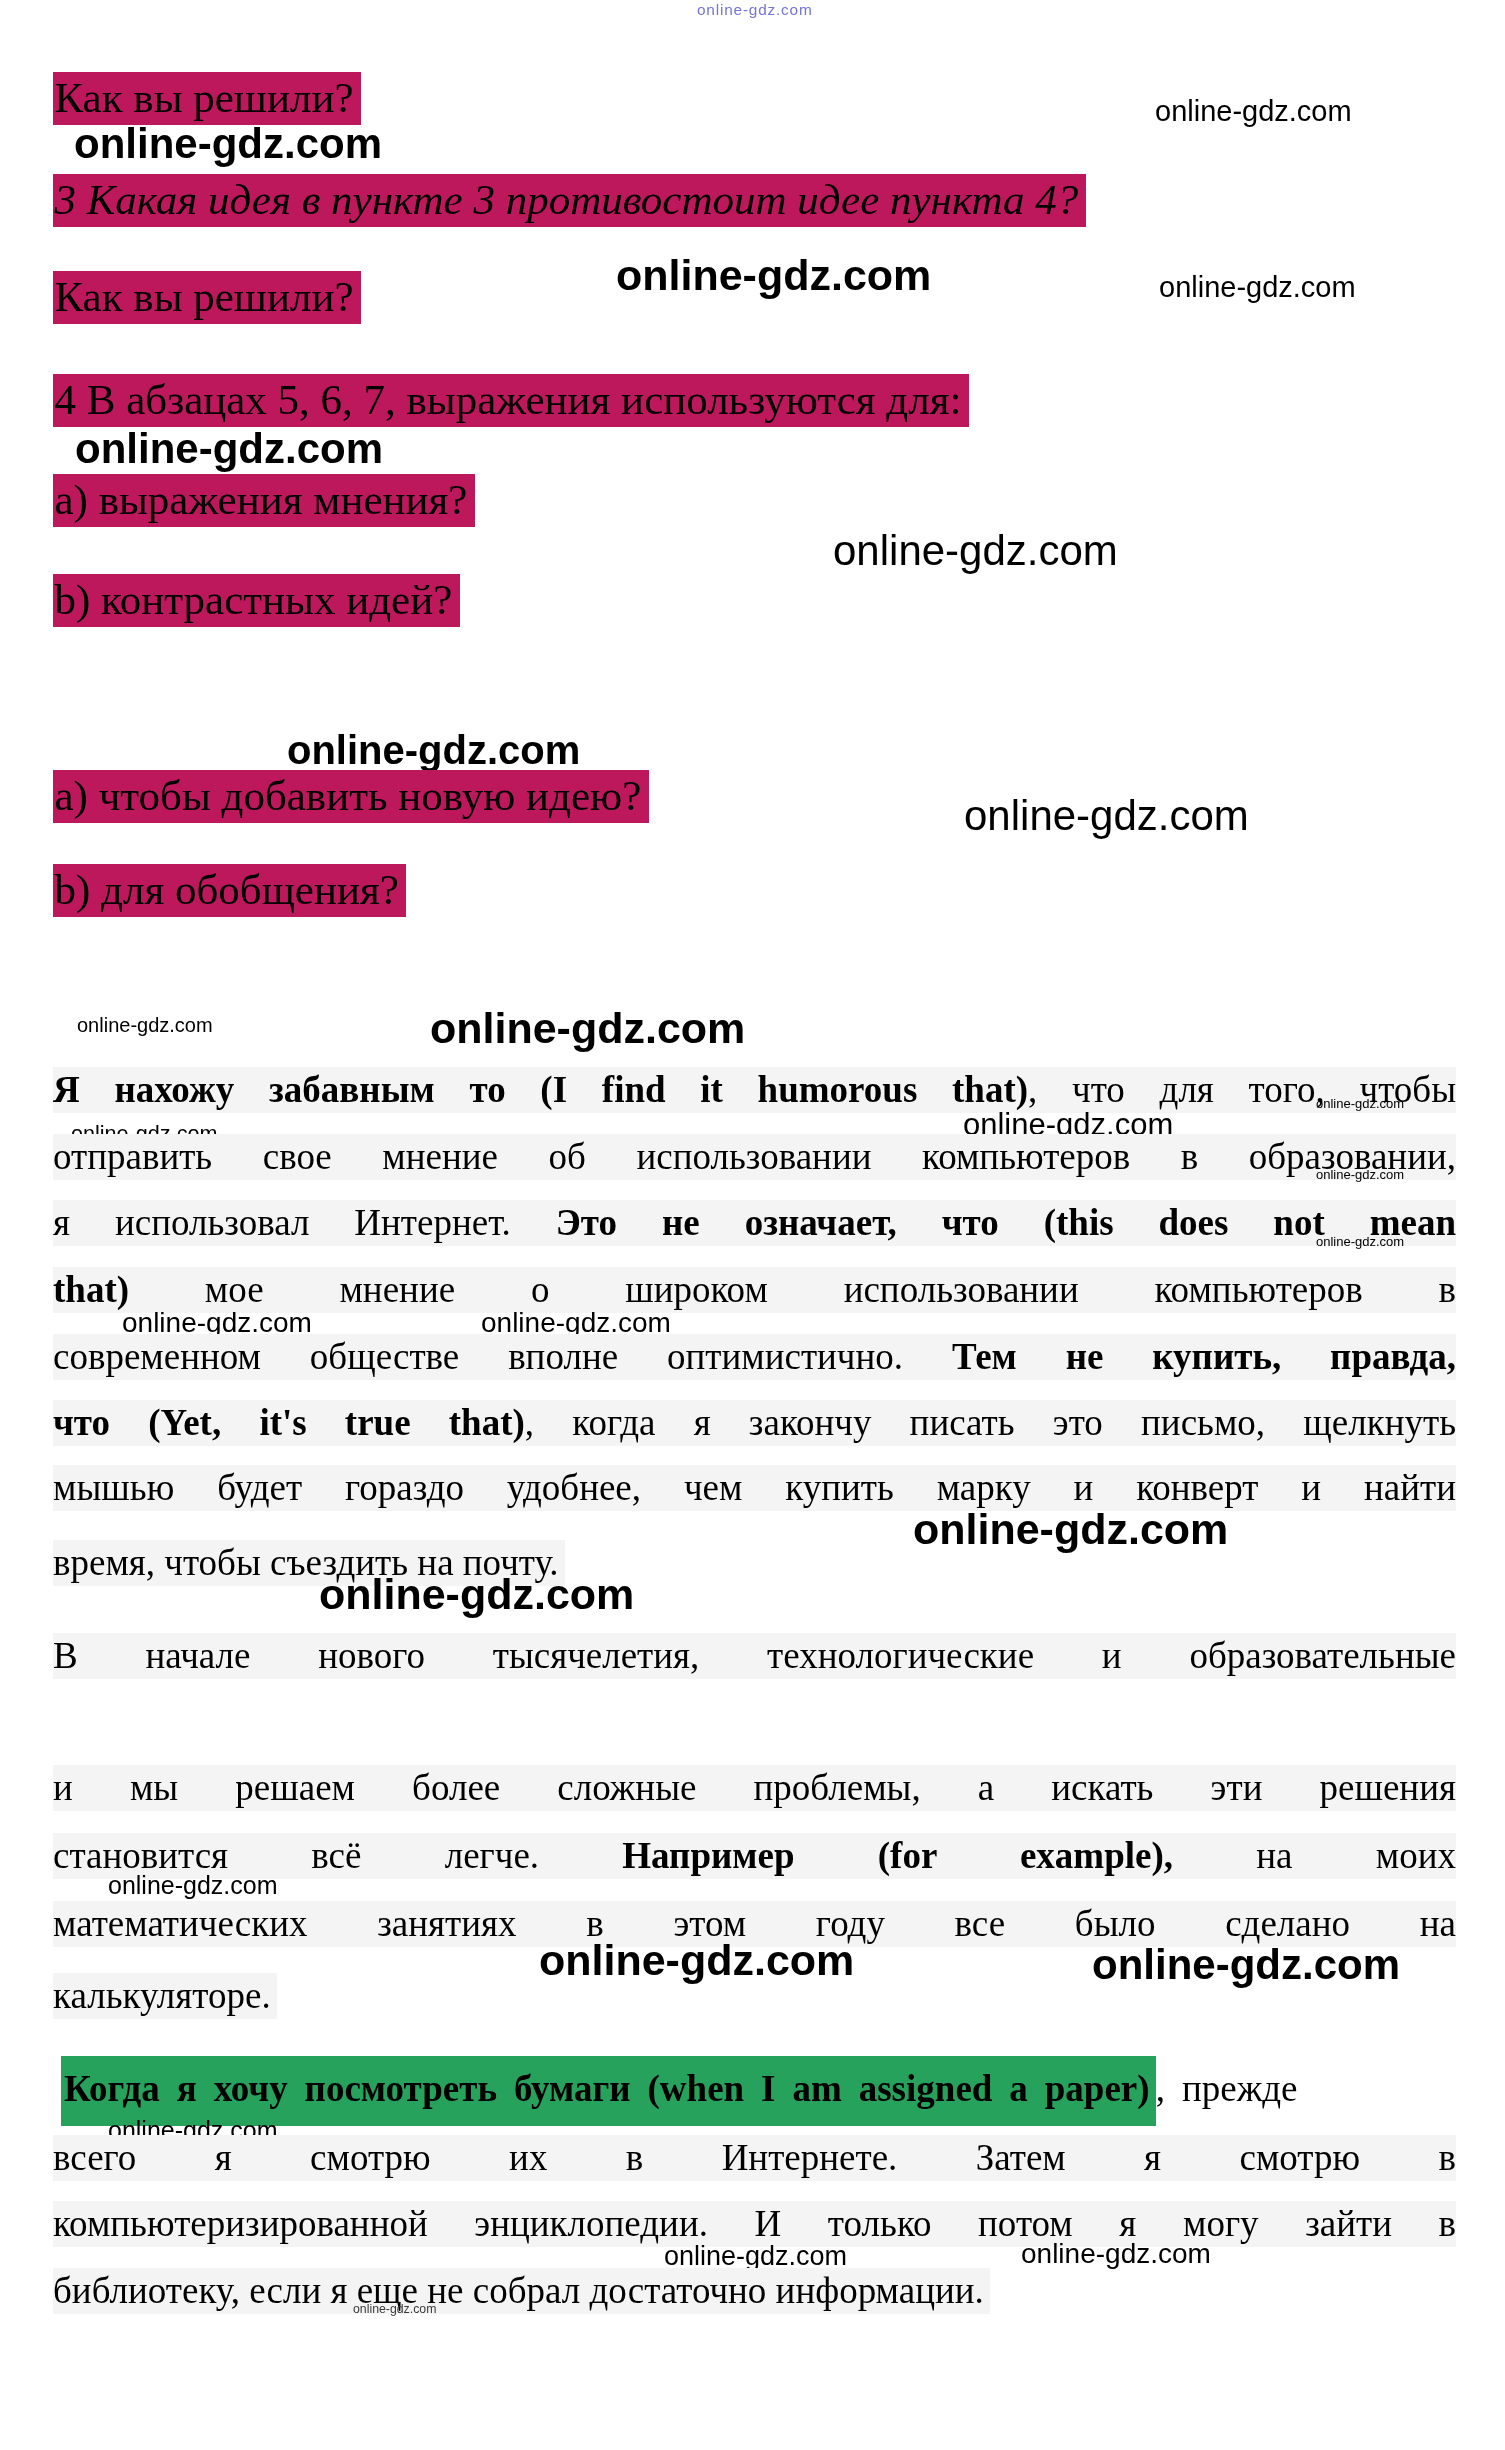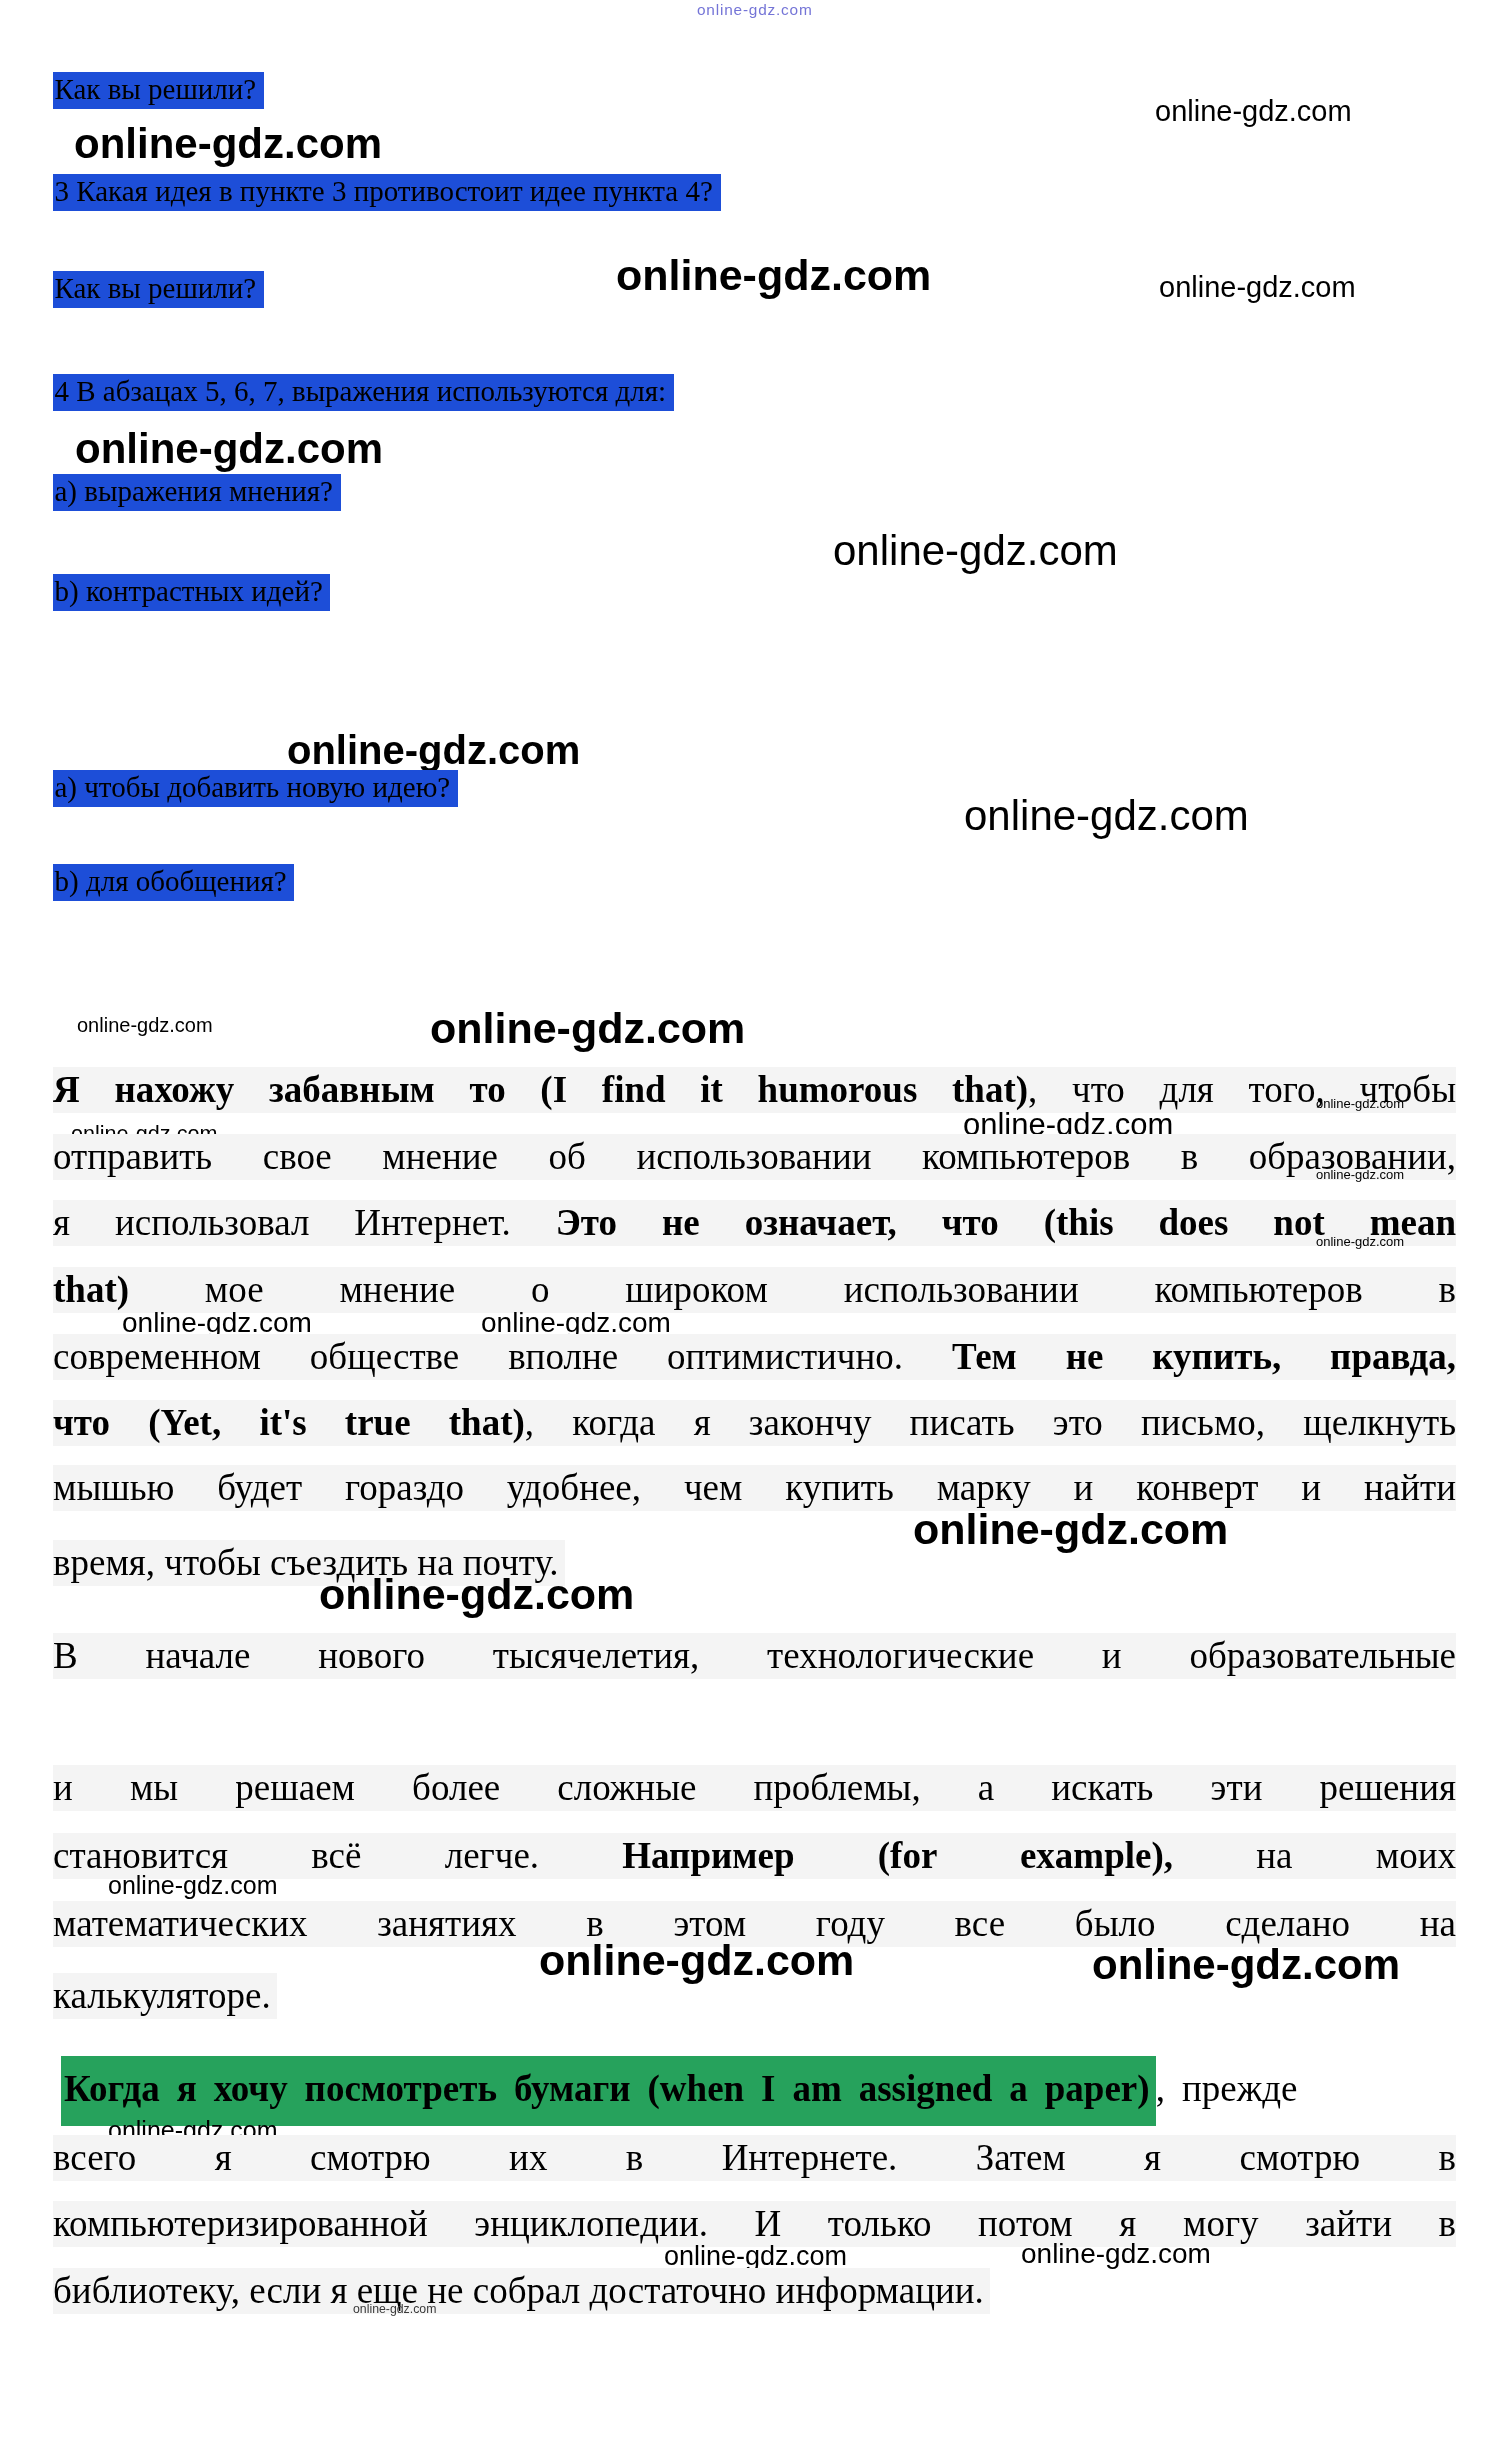--- a/index.html
+++ b/index.html
@@ -8,23 +8,23 @@
     width:1506px;height:2450px;
     background:#ffffff;
     overflow:hidden;
     font-family:"Liberation Serif","DejaVu Serif",serif;
     color:#000;
   }
   
   .q{
     position:absolute;
     font-family:"Liberation Serif","DejaVu Serif",serif;
-    font-size:29px;line-height:1.16;
+    font-size:43px;line-height:1.16;
     white-space:nowrap;
-    background:#1d4ed8;
+    background:#be185d;
     padding:0.8px 7.7px 2.3px 1.5px;
   }
   
   .bl{
     position:absolute;left:53px;width:1403px;
     font-size:37px;line-height:1.25;
     text-align:justify;
     -moz-text-align-last:justify;
     text-align-last:justify;
     background:#f4f4f4;
@@ -63,21 +63,21 @@
 
 <div id="page">
 
   <span class="wm wm-blue" style="left:697px;top:1.5px;font-size:15.4px;">online-gdz.com</span>
   <span class="wm" style="left:1155px;top:97px;font-size:29px;">online-gdz.com</span>
   <span class="wm wm-b" style="left:74px;top:123px;font-size:42px;">online-gdz.com</span>
   <span class="wm wm-b" style="left:616px;top:254px;font-size:43px;">online-gdz.com</span>
   <span class="wm" style="left:1159px;top:273px;font-size:29px;">online-gdz.com</span>
 
   <div class="q" style="left:53px;top:72px;">Как вы решили?</div>
-  <div class="q" style="left:53px;top:174px;">3 Какая идея в пункте 3 противостоит идее пункта 4?</div>
+  <div class="q" style="left:53px;top:174px;font-style:italic;">3 Какая идея в пункте 3 противостоит идее пункта 4?</div>
   <div class="q" style="left:53px;top:271px;">Как вы решили?</div>
   <div class="q" style="left:53px;top:374px;">4 В абзацах 5, 6, 7, выражения используются для:</div>
 
   <span class="wm wm-b" style="left:75px;top:428px;font-size:42px;">online-gdz.com</span>
   <div class="q" style="left:53px;top:474px;">a) выражения мнения?</div>
   <span class="wm" style="left:833px;top:530px;font-size:42px;">online-gdz.com</span>
   <div class="q" style="left:53px;top:574px;">b) контрастных идей?</div>
 
   <span class="wm wm-b" style="left:287px;top:730px;font-size:40px;">online-gdz.com</span>
   <div class="q" style="left:53px;top:770px;">a) чтобы добавить новую идею?</div>

